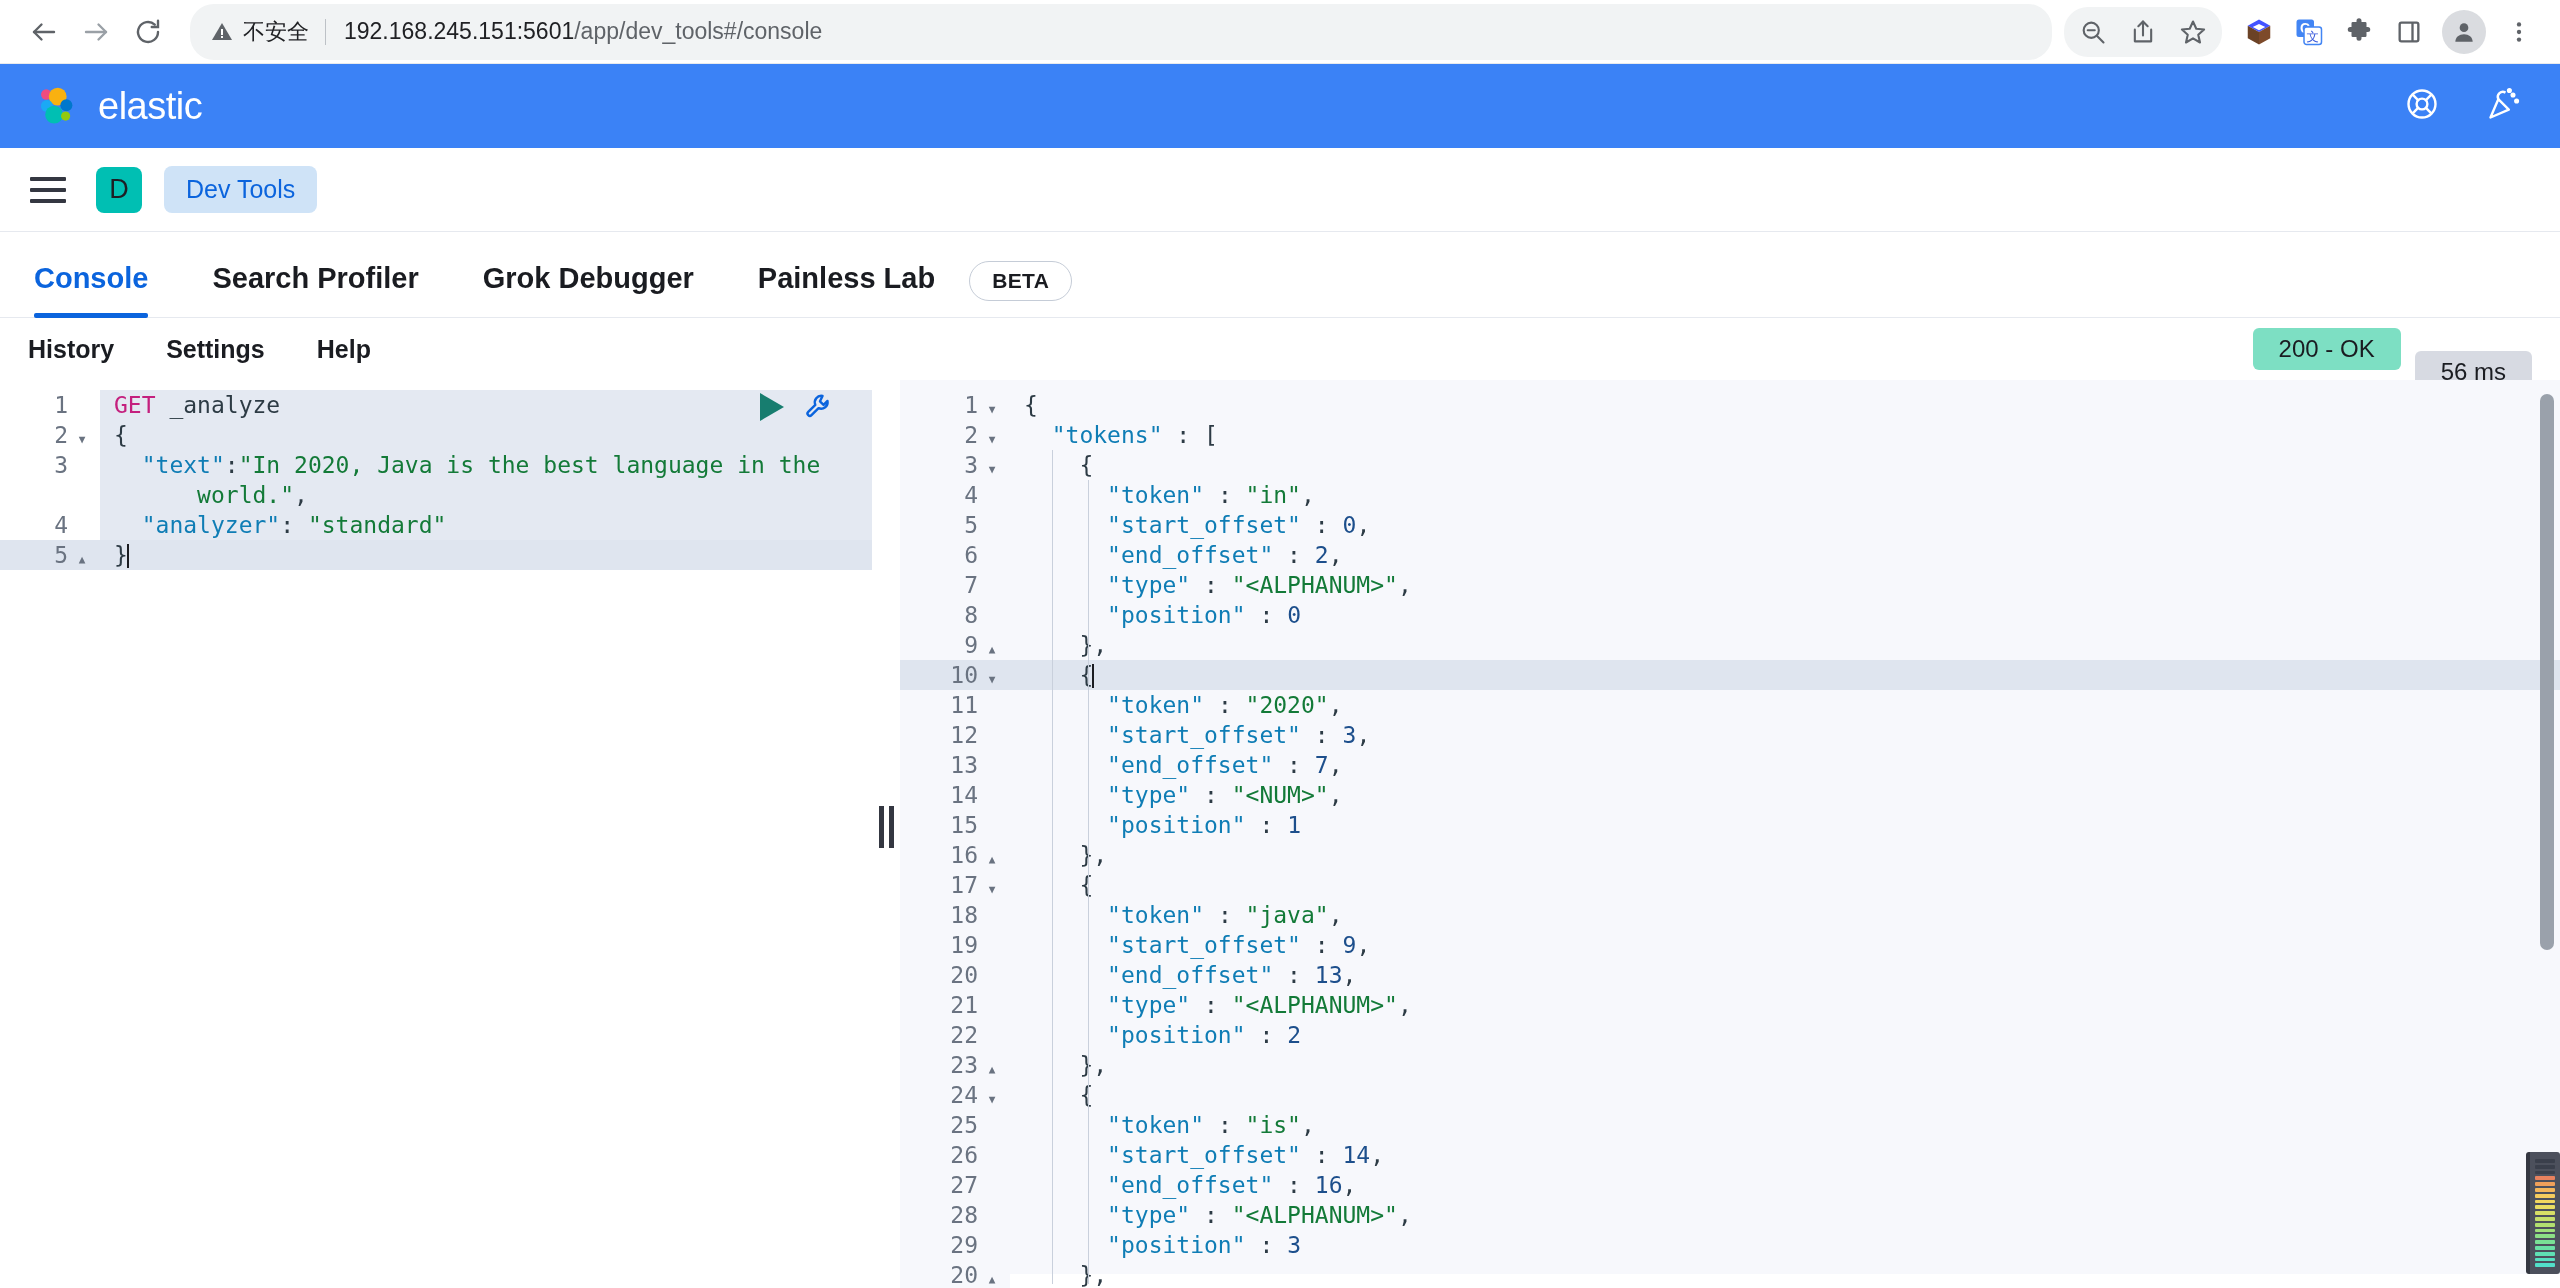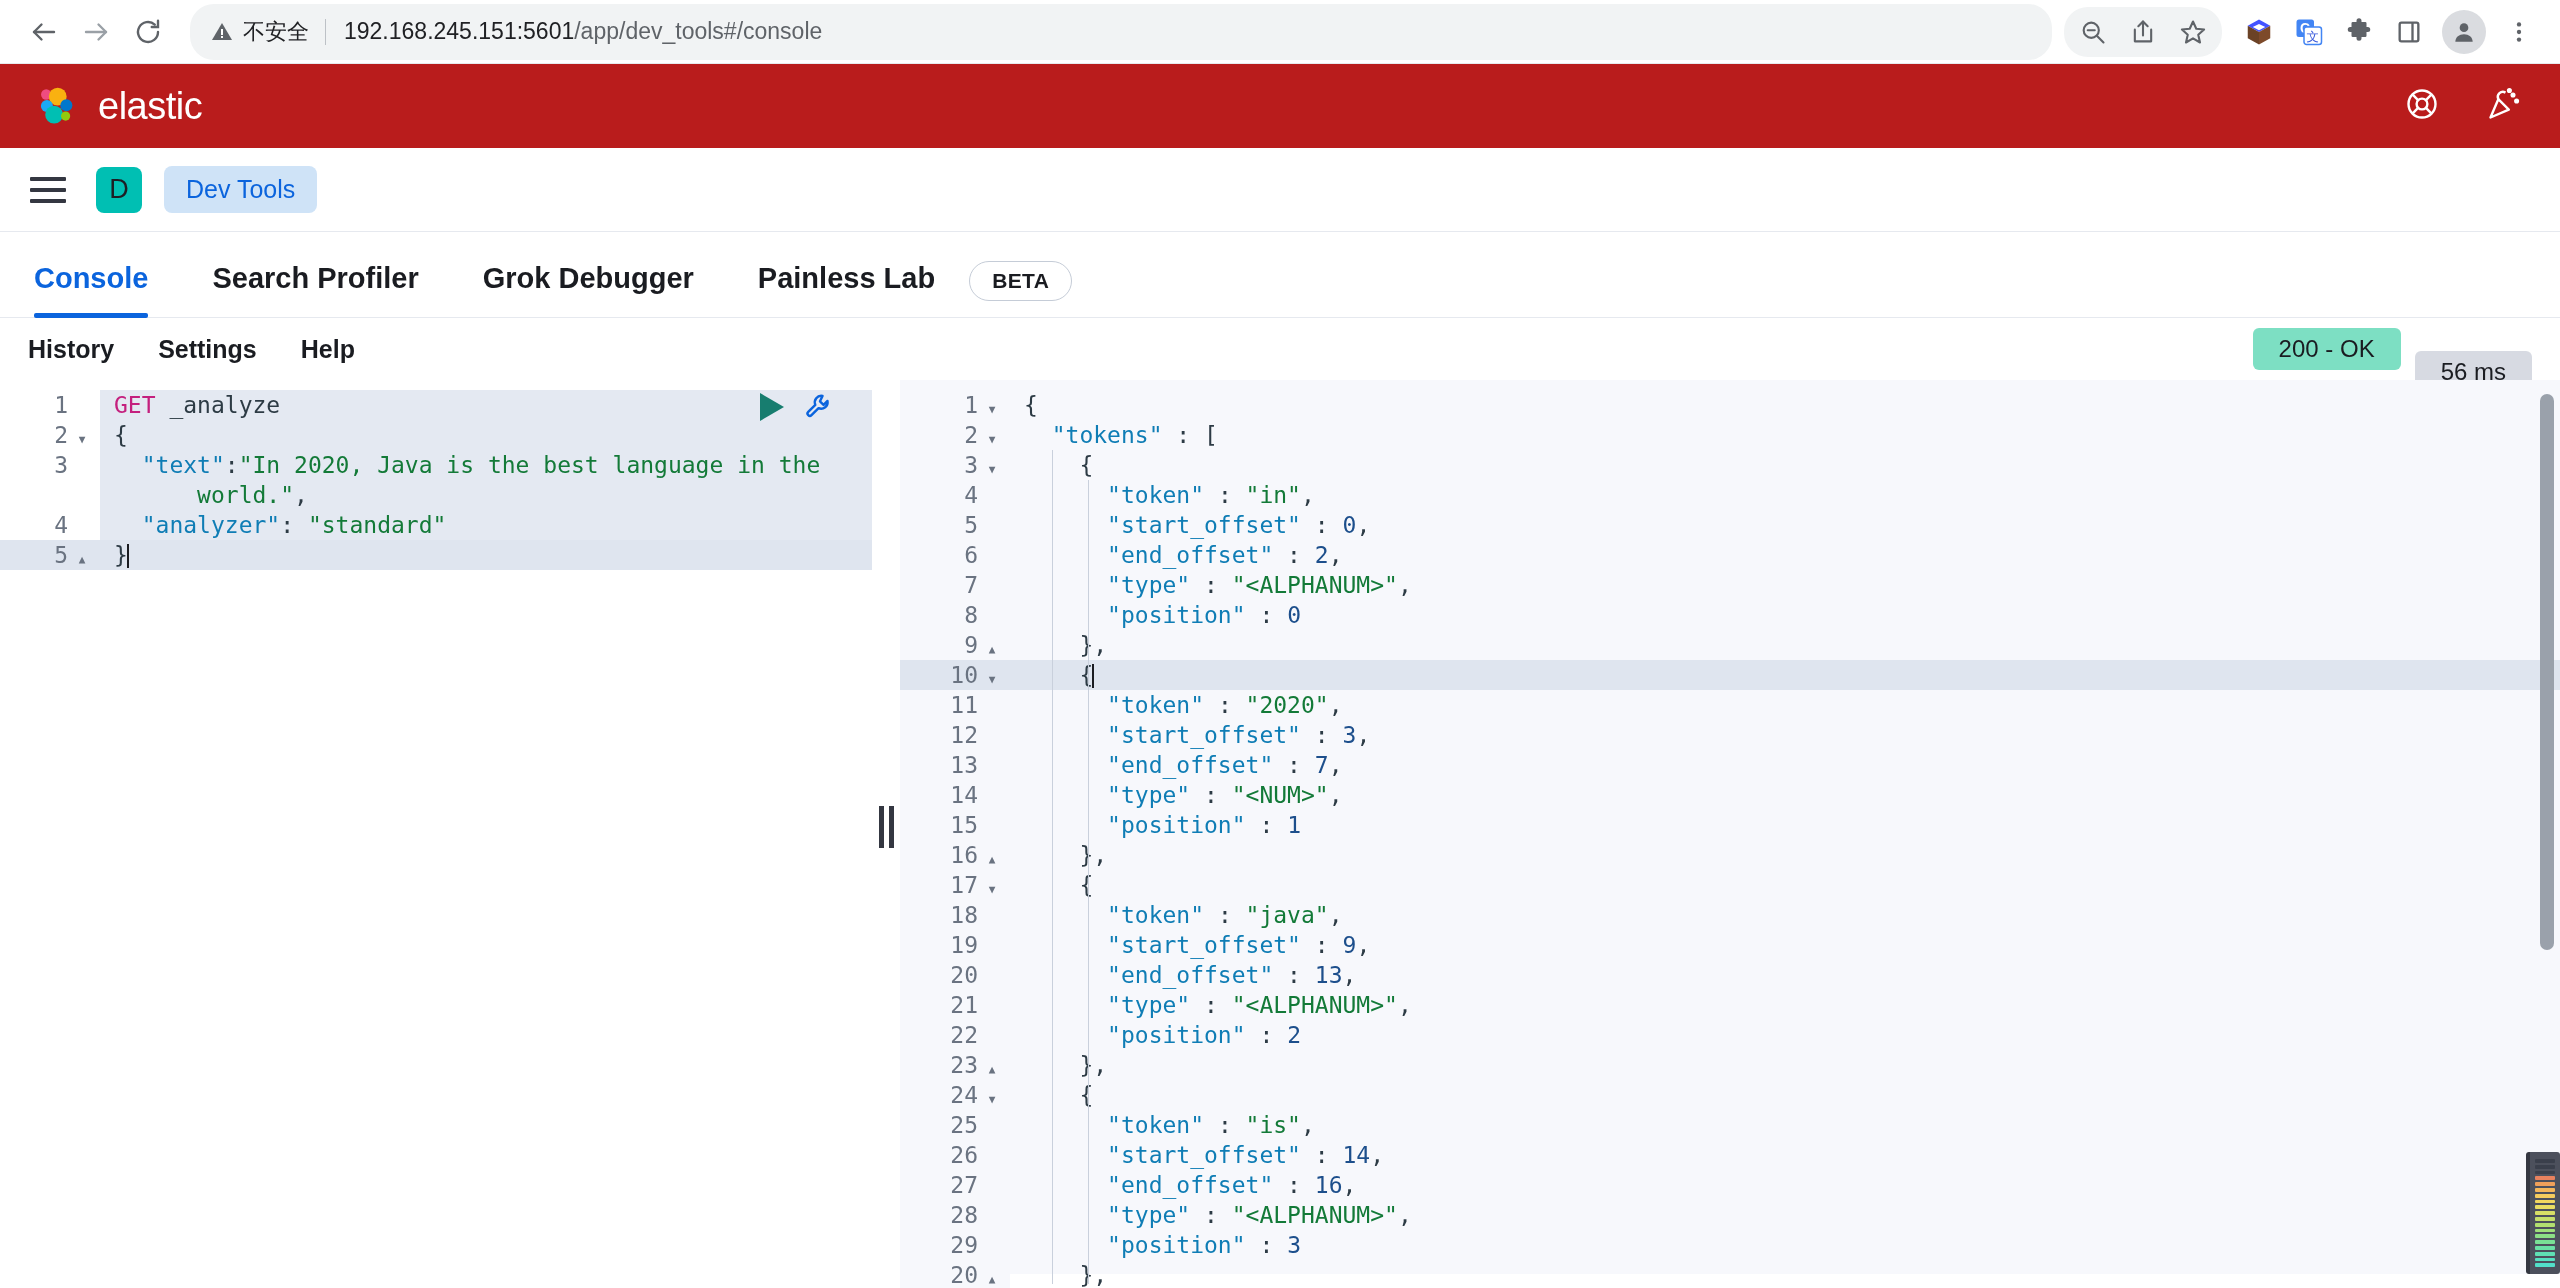--- a/index.html
+++ b/index.html
@@ -47,21 +47,21 @@
     display: flex; align-items: center; justify-content: center; flex: none;
   }
   .avatar-btn {
     width: 44px; height: 44px; border-radius: 50%;
     background: #dadce0; display: flex; align-items: center;
     justify-content: center; flex: none; margin: 0 6px;
   }
 
   
   .elastic-header {
-    height: 84px; background: #b91c1c;
+    height: 84px; background: #3b82f6;
     display: flex; align-items: center; padding: 0 34px;
     position: relative;
   }
   .brand { display: flex; align-items: center; gap: 18px; }
   .brand-name {
     color: #ffffff; font-size: 38px; font-weight: 400;
     letter-spacing: -0.5px;
   }
   .global-search {
     position: absolute; left: 952px; width: 718px;
@@ -112,21 +112,21 @@
   .beta-badge {
     display: inline-flex; align-items: center; justify-content: center;
     border: 1px solid #c5ccd7; border-radius: 22px;
     font-size: 21px; font-weight: 700; color: #1a1c21;
     padding: 7px 22px; margin-bottom: 16px; letter-spacing: 0.4px;
   }
 
   
   .console-toolbar {
     height: 62px; background: #ffffff; display: flex; align-items: center;
-    padding: 0 28px; gap: 0;
+    padding: 0 28px; gap: 8px;
   }
   .tool-link {
     font-size: 25px; font-weight: 700; color: #1a1c21; padding: 0 22px;
   }
   .tool-link:first-child { padding-left: 0; }
   .status-group {
     margin-left: auto; display: flex; align-items: center; gap: 14px;
   }
   .badge-ok {
     background: #7ddfc3; color: #1a1c21; font-size: 24px;

